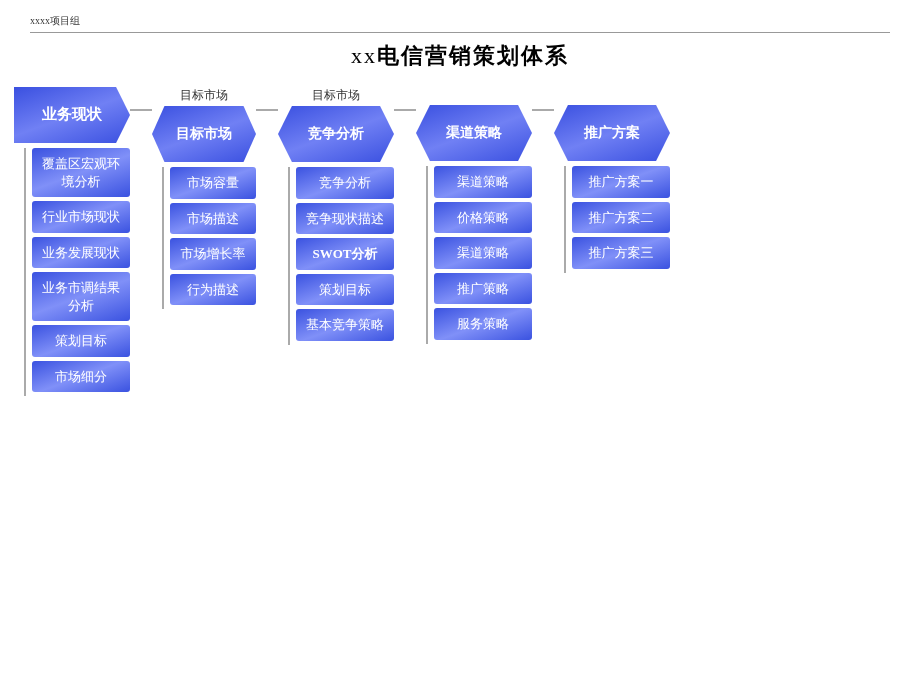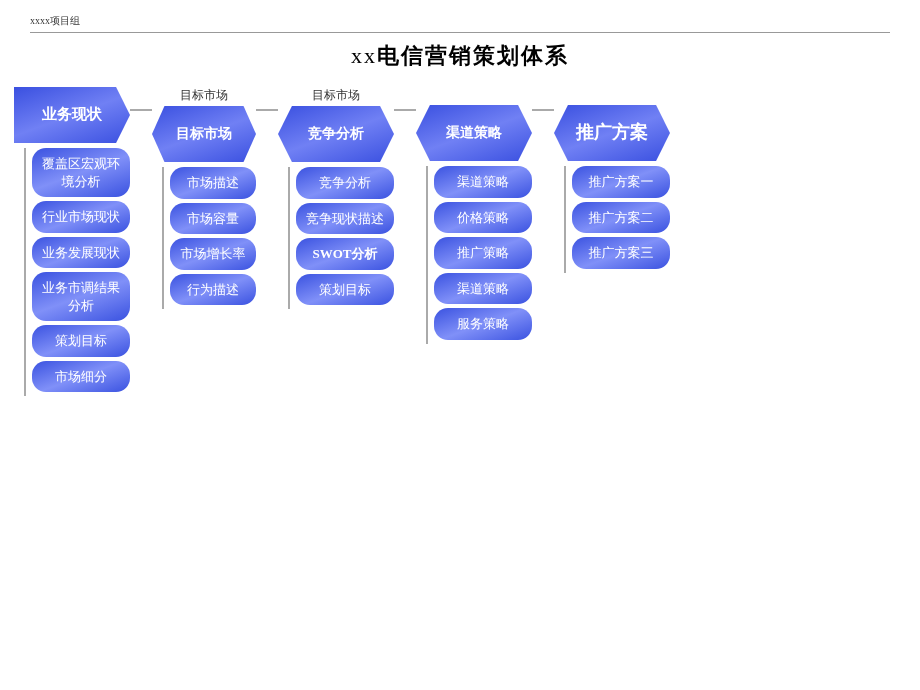--- a/index.html
+++ b/index.html
@@ -87,21 +87,21 @@
       background: #aaa;
     }
 
     
     .sib {
       background: linear-gradient(160deg, #3a52e0, #8090f8, #3a52e0);
       color: #fff;
       font-size: 13px;
       text-align: center;
       padding: 7px 5px;
-      border-radius: 14px;
+      border-radius: 3px;
       line-height: 1.35;
       margin-bottom: 4px;
     }
 
     
     .vline-wrap {
       position: relative;
       padding-left: 8px;
     }
     .vline-wrap::before {
@@ -152,68 +152,69 @@
     <div class="h-connector">
       <div class="h-connector-line"></div>
     </div>
 
     <div class="col-block" style="width:104px;">
       <div class="title-label" style="color:#333;font-size:12px;text-align:center;margin-bottom:2px;">目标市场</div>
       <div class="arrow-top shape-arrow-indent" style="background: linear-gradient(160deg,#3a50e0,#7080f4,#3a50e0); clip-path: polygon(12% 0%, 88% 0%, 100% 50%, 88% 100%, 12% 100%, 0% 50%);">
         <span style="font-size:14px;font-weight:bold;color:#fff;line-height:1.3;text-align:center;padding:4px 6px;display:block;">目标市场</span>
       </div>
       <div class="vline-wrap" style="margin-left:10px;">
+        <div class="sib">市场容量</div>
         <div class="sib">市场描述</div>
-        <div class="sib">市场容量</div>
         <div class="sib">市场增长率</div>
         <div class="sib">行为描述</div>
       </div>
     </div>
 
     <div class="h-connector">
       <div class="h-connector-line"></div>
     </div>
 
     <div class="col-block" style="width:116px;">
       <div class="title-label" style="color:#333;font-size:12px;text-align:center;margin-bottom:2px;">目标市场</div>
       <div class="arrow-top shape-arrow-indent" style="background: linear-gradient(160deg,#3a50e0,#7080f4,#3a50e0); clip-path: polygon(12% 0%, 88% 0%, 100% 50%, 88% 100%, 12% 100%, 0% 50%);">
         <span style="font-size:14px;font-weight:bold;color:#fff;line-height:1.3;text-align:center;padding:4px 6px;display:block;">竞争分析</span>
       </div>
       <div class="vline-wrap" style="margin-left:10px;">
         <div class="sib">竞争分析</div>
         <div class="sib">竞争现状描述</div>
         <div class="sib" style="font-weight:bold;">SWOT分析</div>
         <div class="sib">策划目标</div>
+        <div class="sib">基本竞争策略</div>
       </div>
     </div>
 
     <div class="h-connector">
       <div class="h-connector-line"></div>
     </div>
 
     <div class="col-block" style="width:116px;">
       <div class="arrow-top shape-arrow-indent" style="background: linear-gradient(160deg,#3a50e0,#7080f4,#3a50e0); clip-path: polygon(12% 0%, 88% 0%, 100% 50%, 88% 100%, 12% 100%, 0% 50%); margin-top:18px;">
         <span style="font-size:14px;font-weight:bold;color:#fff;line-height:1.3;text-align:center;padding:4px 6px;display:block;">渠道策略</span>
       </div>
       <div class="vline-wrap" style="margin-left:10px;">
         <div class="sib">渠道策略</div>
         <div class="sib">价格策略</div>
+        <div class="sib">渠道策略</div>
         <div class="sib">推广策略</div>
-        <div class="sib">渠道策略</div>
         <div class="sib">服务策略</div>
       </div>
     </div>
 
     <div class="h-connector">
       <div class="h-connector-line"></div>
     </div>
 
     <div class="col-block" style="width:116px;">
       <div class="arrow-top shape-arrow-indent" style="background: linear-gradient(160deg,#3a50e0,#7080f4,#3a50e0); clip-path: polygon(12% 0%, 88% 0%, 100% 50%, 88% 100%, 12% 100%, 0% 50%); margin-top:18px;">
-        <span style="font-size:18px;font-weight:bold;color:#fff;line-height:1.3;text-align:center;padding:4px 6px;display:block;">推广方案</span>
+        <span style="font-size:14px;font-weight:bold;color:#fff;line-height:1.3;text-align:center;padding:4px 6px;display:block;">推广方案</span>
       </div>
       <div class="vline-wrap" style="margin-left:10px;">
         <div class="sib">推广方案一</div>
         <div class="sib">推广方案二</div>
         <div class="sib">推广方案三</div>
       </div>
     </div>
 
   </div>
 </div>

